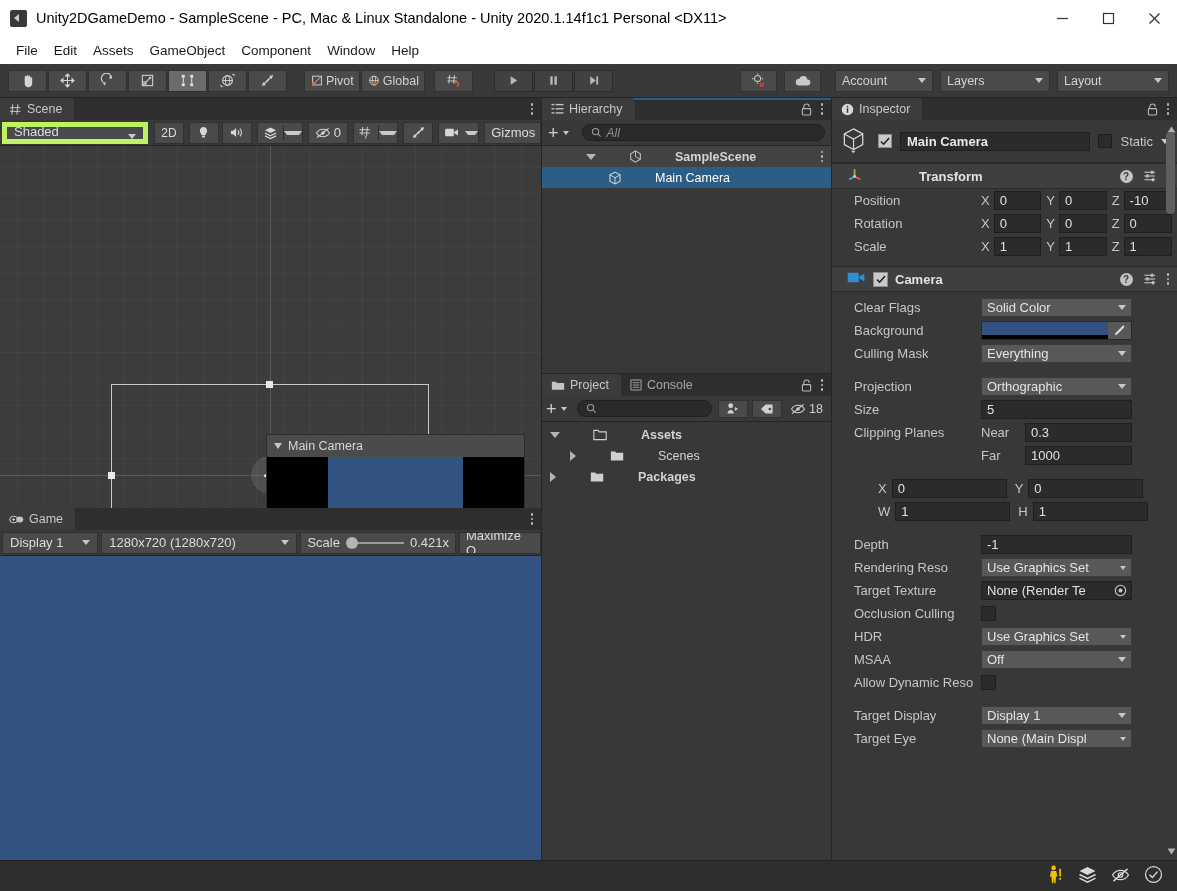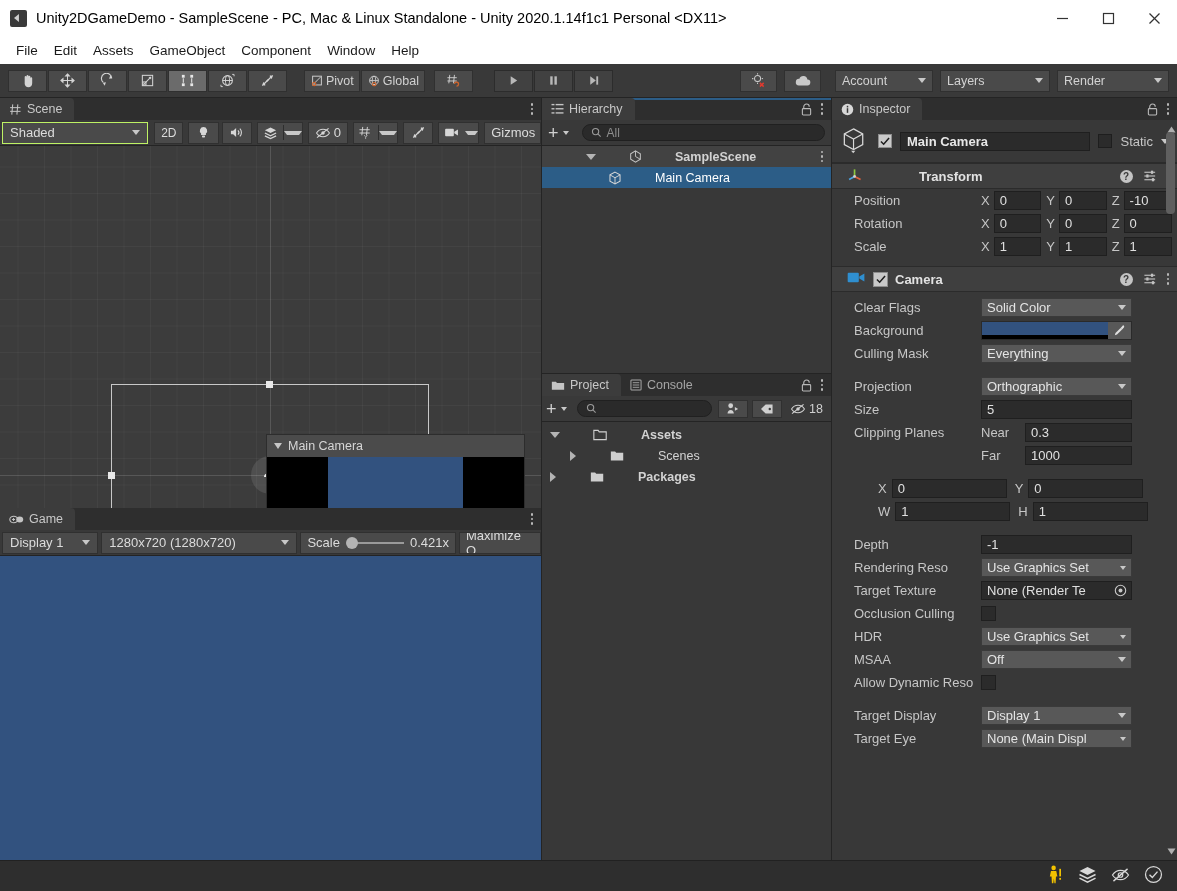--- a/index.html
+++ b/index.html
@@ -149,21 +149,21 @@
   
   .game-body { flex: 1; position: relative; overflow: hidden; background: #222; }
   .game-surface { position:absolute; inset:0; }
 
   
   .hier-toolbar { height: 26px; background:#393939; display:flex; align-items:center; padding: 0 6px; gap:5px; border-bottom:1px solid #242424; }
   .plus-btn { display:flex; align-items:center; gap:4px; color:#d2d2d2; }
   .plus-glyph { font-size: 18px; line-height: 14px; color:#d0d0d0; }
   .search-pill {
     flex:1; height:17px; background:#2a2a2a; border:1px solid #202020; border-radius: 9px;
-    display:flex; align-items:center; gap:5px; padding: 0 8px; color:#8e8e8e; font-size:12px;
+    display:flex; align-items:center; gap:5px; padding: 0 8px; color:#8e8e8e; font-size:12px;font-style:italic;
   }
   .hier-body { flex:1; background:#383838; overflow:hidden; }
   .row { height: 21px; display:flex; align-items:center; font-size: 12.5px; color:#d2d2d2;gap:28px; }
   .row.scene-row { background:#424242; font-weight: bold; }
   .row.selected { background:#2c5d87; color:#ffffff; }
   .row .tri { width:0;height:0;border-left:5px solid transparent;border-right:5px solid transparent;border-top:6px solid #b4b4b4; margin-right:5px;}
   .row .tri-r { width:0;height:0;border-top:5px solid transparent;border-bottom:5px solid transparent;border-left:6px solid #b4b4b4; margin-right:6px;}
 
   
   .proj-body { flex:1; background:#383838; padding-top:2px; }
@@ -399,21 +399,21 @@
 
   <div class="tb-drop" style="width:98px">
     <span class="lbl">Account</span>
     <span class="caret"></span>
   </div>
   <div class="tb-drop" style="width:110px">
     <span class="lbl">Layers</span>
     <span class="caret"></span>
   </div>
   <div class="tb-drop" style="width:112px">
-    <span class="lbl">Render</span>
+    <span class="lbl">Layout</span>
     <span class="caret"></span>
   </div>
 </div>
 
 <div class="workspace">
 
   <div class="col-left">
 
     <div class="panel" style="height:410px">
       <div class="tabrow">
@@ -431,21 +431,21 @@
         <div class="tab-icons">
           <div class="kebab">
               <i></i>
               <i></i>
               <i></i>
             </div>
         </div>
       </div>
 
       <div class="subbar">
-        <div style="width:150px;height:22px;background:#4a4a4a;border:1px solid #bef264;display:flex;align-items:center;padding:0 7px;margin-left:2px;">
+        <div style="width:150px;height:22px;background:#4a4a4a;border:5px solid #bef264;display:flex;align-items:flex-end;padding:0 7px;margin-left:2px;">
           <span style="flex:1;font-size:13px;color:#dcdcdc">Shaded</span>
           <span class="caret"></span>
         </div>
         <div style="width:30px;height:22px;background:#4a4a4a;border:1px solid #303030;display:flex;align-items:center;justify-content:center;margin-left:6px;font-size:12px;color:#dcdcdc">
           <span>2D</span>
         </div>
         <div style="width:31px;height:22px;background:#4a4a4a;border:1px solid #303030;display:flex;align-items:center;justify-content:center;margin-left:5px">
           <svg width="13" height="13" viewBox="0 0 14 14">
               <path d="M7 1.2A4 4 0 004.4 8.2v1.4h5.2V8.2A4 4 0 007 1.2z" fill="#d6d6d6"></path>
               <rect x="5.4" y="10.2" width="3.2" height="2.2" rx="0.7" fill="#d6d6d6"></rect>

